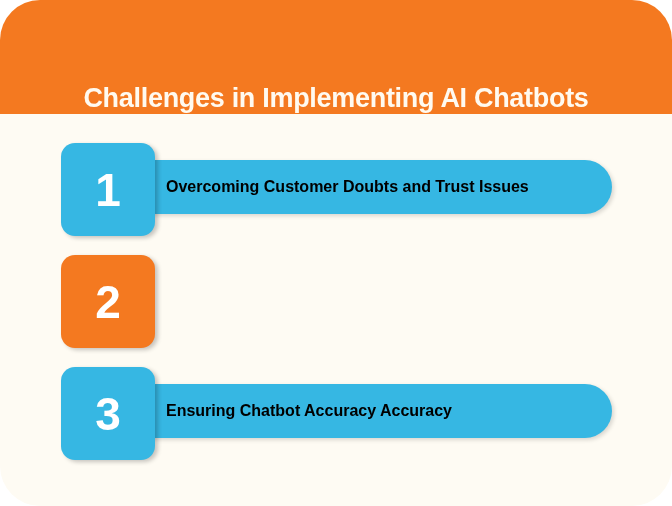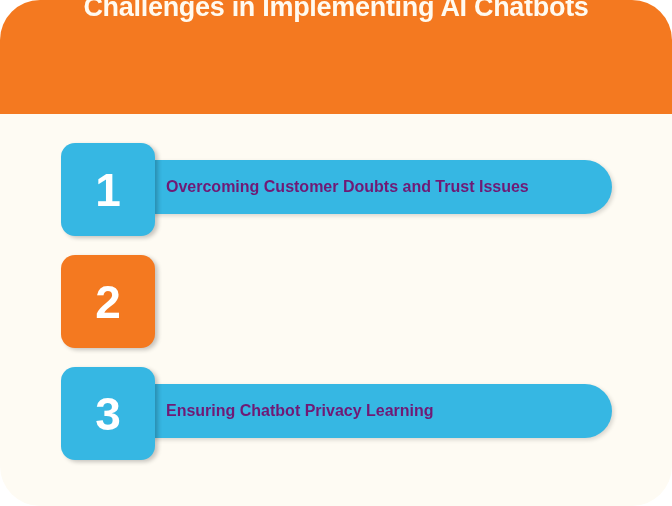--- a/index.html
+++ b/index.html
@@ -1,22 +1,22 @@
 <!DOCTYPE html>
 <html><head>
   <meta charset="utf-8">
   <style>
     html, body { margin:0; padding:0; background:#ffffff; }
     body { width:672px; height:506px; position:relative; overflow:hidden; font-family:"Liberation Sans", sans-serif; }
     .card { position:absolute; left:0; top:0; width:672px; height:506px; border-radius:40px; overflow:hidden; background:#fefbf3; }
-    .header { position:absolute; left:0; top:0; width:672px; height:114px; background:#f47920; display:flex; align-items:flex-start; justify-content:center; }
+    .header { position:absolute; left:0; top:0; width:672px; height:114px; background:#f47920; display:flex; align-items:flex-end; justify-content:center; }
     .title { color:#fffaf0; font-weight:bold; font-size:27px; letter-spacing:-0.3px; margin-top:-8px; }
     .row { position:absolute; left:61px; width:551px; height:94px; }
     .bar { position:absolute; left:88px; top:17px; width:463px; height:54px; border-radius:0 27px 27px 0; box-shadow:2px 2px 4px rgba(0,0,0,0.15); display:flex; align-items:center; }
-    .bar-text { color:#701a75; font-weight:bold; font-size:16px; padding-left:17px; white-space:nowrap; }
+    .bar-text { color:#000000; font-weight:bold; font-size:16px; padding-left:17px; white-space:nowrap; }
     .num { position:absolute; left:0; top:0; width:94px; height:93px; border-radius:14px; box-shadow:3px 2px 4px rgba(0,0,0,0.22); display:flex; align-items:center; justify-content:center; }
     .num-text { color:#ffffff; font-weight:bold; font-size:46px; }
     .blue { background:#36b7e3; }
     .orange { background:#f47920; }
   </style>
 </head>
 <body>
 
 <div class="card">
   <div class="header">
@@ -33,19 +33,19 @@
   </div>
 
   <div class="row" style="top:255px;">
     <div class="num orange">
       <span class="num-text">2</span>
     </div>
   </div>
 
   <div class="row" style="top:367px;">
     <div class="bar blue">
-      <span class="bar-text">Ensuring Chatbot Privacy Learning</span>
+      <span class="bar-text">Ensuring Chatbot Accuracy Accuracy</span>
     </div>
     <div class="num blue">
       <span class="num-text">3</span>
     </div>
   </div>
 </div>
 
 </body></html>

